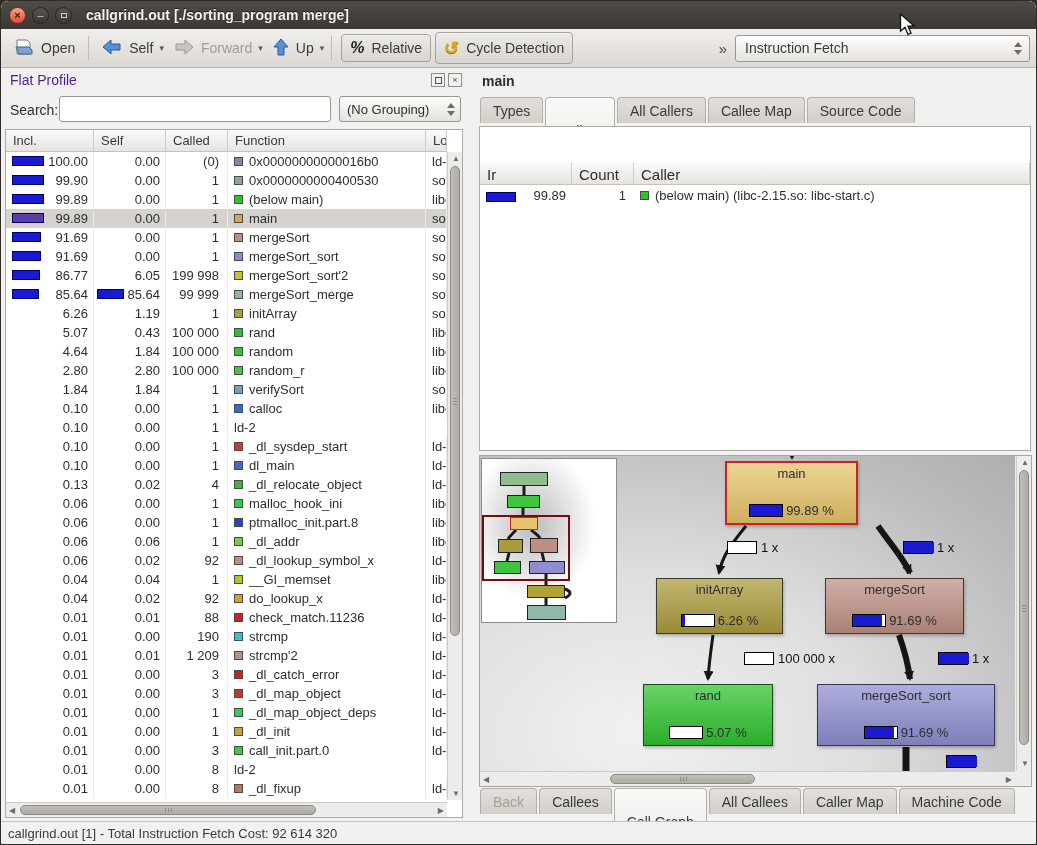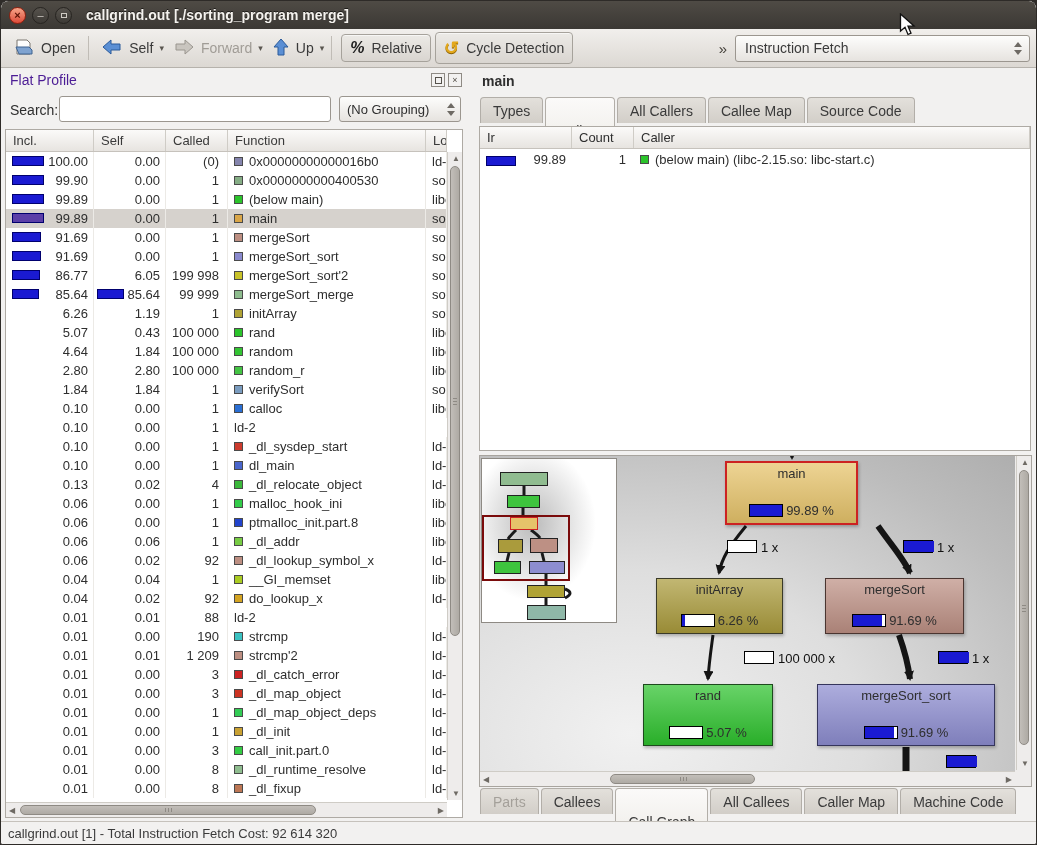--- a/index.html
+++ b/index.html
@@ -112,21 +112,21 @@
   .tab { padding:5px 12px 6px; font-size:14px; border:1px solid #b2aea8; border-bottom:none;
          border-radius:4px 4px 0 0; background:linear-gradient(#e3e0db,#d2cec8); color:#3a3a3a;
          height:26px; white-space:nowrap; }
   .tab.active { background:linear-gradient(#fbfaf9,#f0eeea); height:44px; padding-top:25px; }
   .tab.disabled { color:#a4a09a; }
 
   .callers-panel { position:absolute; left:478px; top:125px; width:552px; height:325px;
                    background:#fff; border:1px solid #aeaaa4; overflow:hidden; }
   .cl-head { display:grid; grid-template-columns:92px 62px 1fr; height:22px;
              background:linear-gradient(#fbfaf9,#e7e4e0); border-bottom:1px solid #c6c2bc;
-             font-size:13px; }
+             font-size:15px;margin-top:36px; }
   .cl-head > div { padding:3px 0 0 7px; border-right:1px solid #cfccc6; }
   .cl-row { display:grid; grid-template-columns:92px 62px 1fr; height:20px; font-size:13px;
             align-items:center; }
   .cl-row .c-incl { padding-right:6px; }
   .cl-row .c-count { display:flex; justify-content:flex-end; padding-right:8px; }
   .cl-row .c-caller { display:flex; align-items:center; gap:6px; padding-left:6px; white-space:nowrap; }
 
   
   .graph-panel { position:absolute; left:478px; top:454px; width:553px; height:332px;
                  border:1px solid #a8a49e; background:#eeeceb; }
@@ -140,21 +140,21 @@
   .gn-initarray { left:176px; top:122px; width:127px; height:56px; }
   .gn-mergesort { left:345px; top:122px; width:139px; height:56px; }
   .gn-rand { left:163px; top:228px; width:130px; height:62px; }
   .gn-mssort { left:337px; top:228px; width:178px; height:62px; }
   .gnode-label { margin-top:3px; }
   .gnode-pct { position:absolute; left:0; right:0; bottom:5px; display:flex;
                justify-content:center; align-items:center; gap:3px; }
   .pbar { width:34px; height:13px; background:#fff; border:1px solid #000; position:relative;
           display:inline-block; }
   .pfill { position:absolute; left:0; top:0; bottom:0; background:#1a1ad2; }
-  .elabel { position:absolute; display:flex; align-items:flex-start; gap:4px; font-size:13px; color:#111; }
+  .elabel { position:absolute; display:flex; align-items:center; gap:4px; font-size:13px; color:#111; }
   .ebar { width:30px; height:13px; background:#fff; border:1px solid #000; position:relative;
           display:inline-block; }
   .el-1{left:247px;top:84px} .el-2{left:423px;top:84px} .el-3{left:264px;top:195px}
   .el-4{left:458px;top:195px} .el-5{left:466px;top:299px}
 
   .minimap { position:absolute; left:1px; top:2px; width:136px; height:165px; background:#fff;
              border:1px solid #8e8a84; }
   .mm-shadow { position:absolute; left:0; top:0; right:0; bottom:0;
                background:radial-gradient(ellipse 90px 110px at 38% 40%, rgba(60,60,60,.35), transparent 70%); }
   .mmn { position:absolute; border:1px solid #222; }
@@ -656,20 +656,24 @@
         <div class="fp-row">
         <div class="c-incl">
 
           <span class="num">0.01</span>
         </div>
         <div class="c-self">
 
           <span class="num">0.01</span>
         </div>
         <div class="c-called num">88</div>
+        <div class="c-fn">
+          <span class="sq" style="background-color: rgb(204, 34, 34);"></span>
+          <span>check_match.11236</span>
+        </div>
         <div class="c-loc">ld-2</div>
       </div>
         <div class="fp-row">
         <div class="c-incl">
 
           <span class="num">0.01</span>
         </div>
         <div class="c-self">
 
           <span class="num">0.00</span>
@@ -780,24 +784,20 @@
         <div class="fp-row">
         <div class="c-incl">
 
           <span class="num">0.01</span>
         </div>
         <div class="c-self">
 
           <span class="num">0.00</span>
         </div>
         <div class="c-called num">8</div>
-        <div class="c-fn">
-          <span class="sq" style="background-color: rgb(143, 189, 143);"></span>
-          <span>_dl_runtime_resolve</span>
-        </div>
         <div class="c-loc">ld-2</div>
       </div>
         <div class="fp-row">
         <div class="c-incl">
 
           <span class="num">0.01</span>
         </div>
         <div class="c-self">
 
           <span class="num">0.00</span>
@@ -994,21 +994,21 @@
       <span class="sarrow" style="left:3px;top:3px;">◀</span>
       <div class="hthumb" style="left:130px;width:145px;">
           <span class="hgrip"></span>
         </div>
       <span class="sarrow" style="right:3px;top:3px;">▶</span>
     </div>
   </div>
 
   <div class="tabs bottom-tabs">
 
-  <div class="tab disabled">Parts</div>
+  <div class="tab disabled">Back</div>
       <div class="tab">Callees</div>
       <div class="tab active">Call Graph</div>
       <div class="tab">All Callees</div>
       <div class="tab">Caller Map</div>
       <div class="tab">Machine Code</div>
     </div>
 
   <div class="statusbar">
     <span>callgrind.out [1] - Total Instruction Fetch Cost: 92 614 320</span>
   </div>

